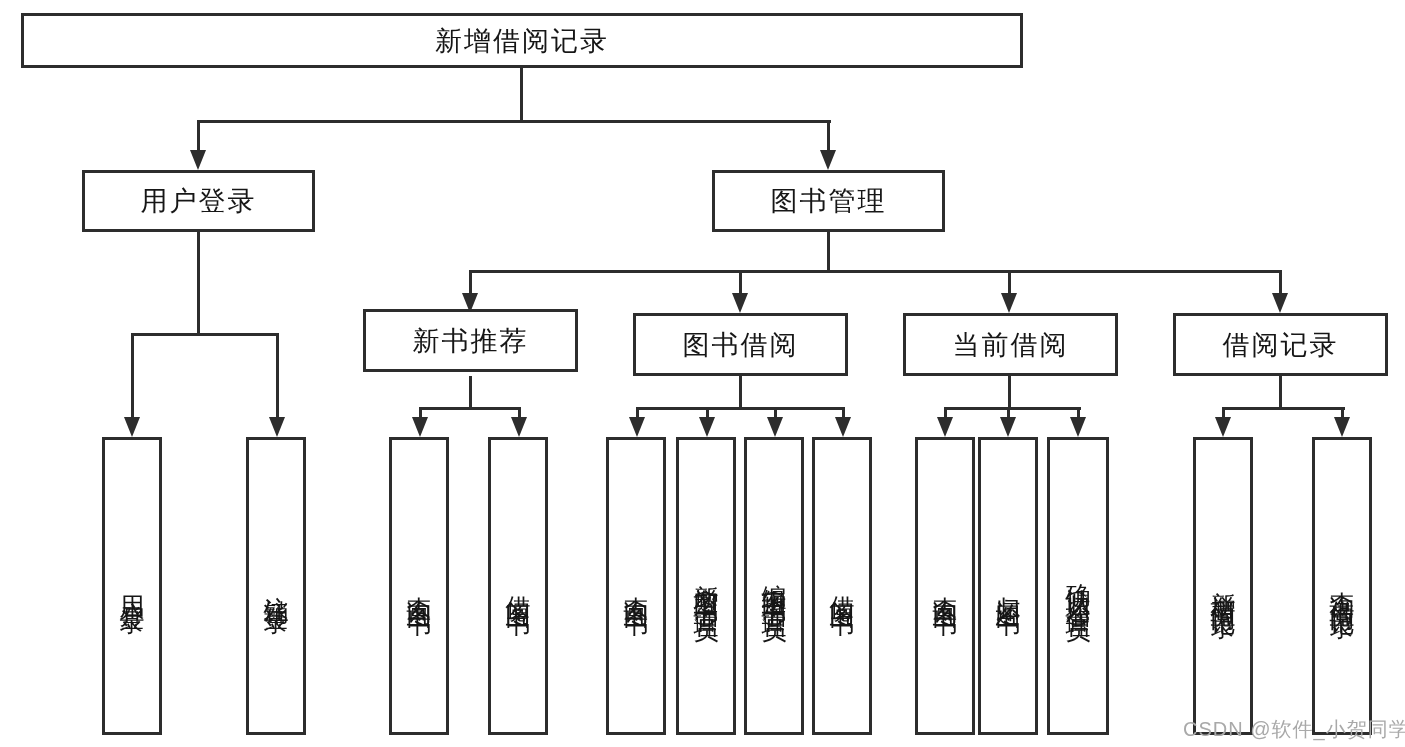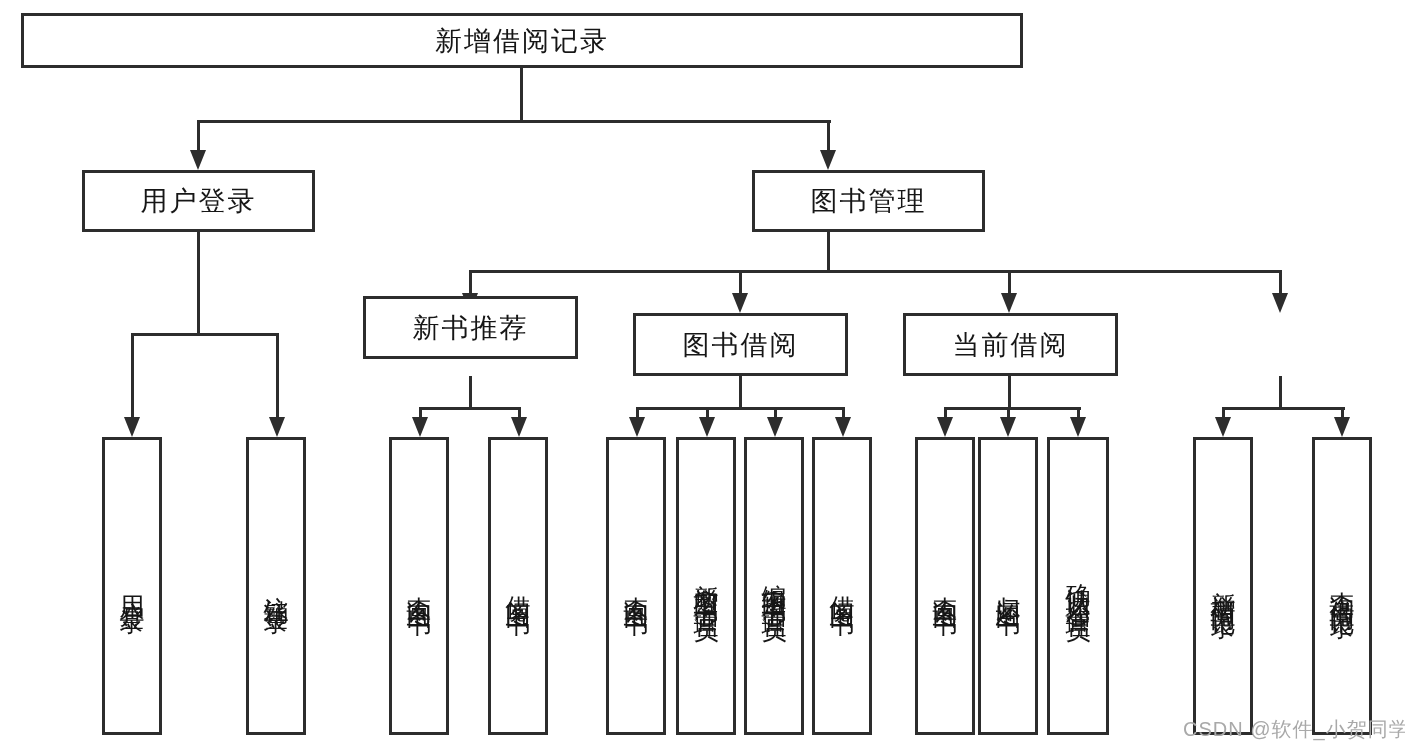--- a/index.html
+++ b/index.html
@@ -43,21 +43,21 @@
   <div class="hline" style="left:197px; top:120px; width:634px;"></div>
 
   <div class="vline" style="left:197px; top:120px; height:33px;"></div>
   <div class="arrow" style="left:190px; top:150px;"></div>
   <div class="vline" style="left:827px; top:120px; height:33px;"></div>
   <div class="arrow" style="left:820px; top:150px;"></div>
 
   <div class="box" style="left:82px; top:170px; width:233px; height:62px;">
     <span>用户登录</span>
   </div>
-  <div class="box" style="left:752px; top:170px; width:233px; height:62px;">
+  <div class="box" style="left:712px; top:170px; width:233px; height:62px;">
     <span>图书管理</span>
   </div>
 
   <div class="vline" style="left:197px; top:232px; height:104px;"></div>
   <div class="hline" style="left:131px; top:333px; width:148px;"></div>
   <div class="vline" style="left:131px; top:333px; height:88px;"></div>
   <div class="arrow" style="left:124px; top:417px;"></div>
   <div class="vline" style="left:276px; top:333px; height:88px;"></div>
   <div class="arrow" style="left:269px; top:417px;"></div>
 
@@ -65,28 +65,31 @@
   <div class="hline" style="left:469px; top:270px; width:813px;"></div>
   <div class="vline" style="left:469px; top:270px; height:28px;"></div>
   <div class="arrow" style="left:462px; top:293px;"></div>
   <div class="vline" style="left:739px; top:270px; height:28px;"></div>
   <div class="arrow" style="left:732px; top:293px;"></div>
   <div class="vline" style="left:1008px; top:270px; height:28px;"></div>
   <div class="arrow" style="left:1001px; top:293px;"></div>
   <div class="vline" style="left:1279px; top:270px; height:28px;"></div>
   <div class="arrow" style="left:1272px; top:293px;"></div>
 
-  <div class="box" style="left:363px; top:296px; width:215px; height:63px;">
+  <div class="box" style="left:363px; top:309px; width:215px; height:63px;">
     <span>新书推荐</span>
   </div>
   <div class="box" style="left:903px; top:313px; width:215px; height:63px;">
     <span>当前借阅</span>
   </div>
   <div class="box" style="left:633px; top:313px; width:215px; height:63px;">
     <span>图书借阅</span>
+  </div>
+  <div class="box" style="left:1173px; top:313px; width:215px; height:63px;">
+    <span>借阅记录</span>
   </div>
 
   <div class="vline" style="left:469px; top:376px; height:34px;"></div>
   <div class="hline" style="left:419px; top:407px; width:102px;"></div>
   <div class="vline" style="left:419px; top:407px; height:14px;"></div>
   <div class="arrow" style="left:412px; top:417px;"></div>
   <div class="vline" style="left:518px; top:407px; height:14px;"></div>
   <div class="arrow" style="left:511px; top:417px;"></div>
 
   <div class="vline" style="left:739px; top:376px; height:34px;"></div>

